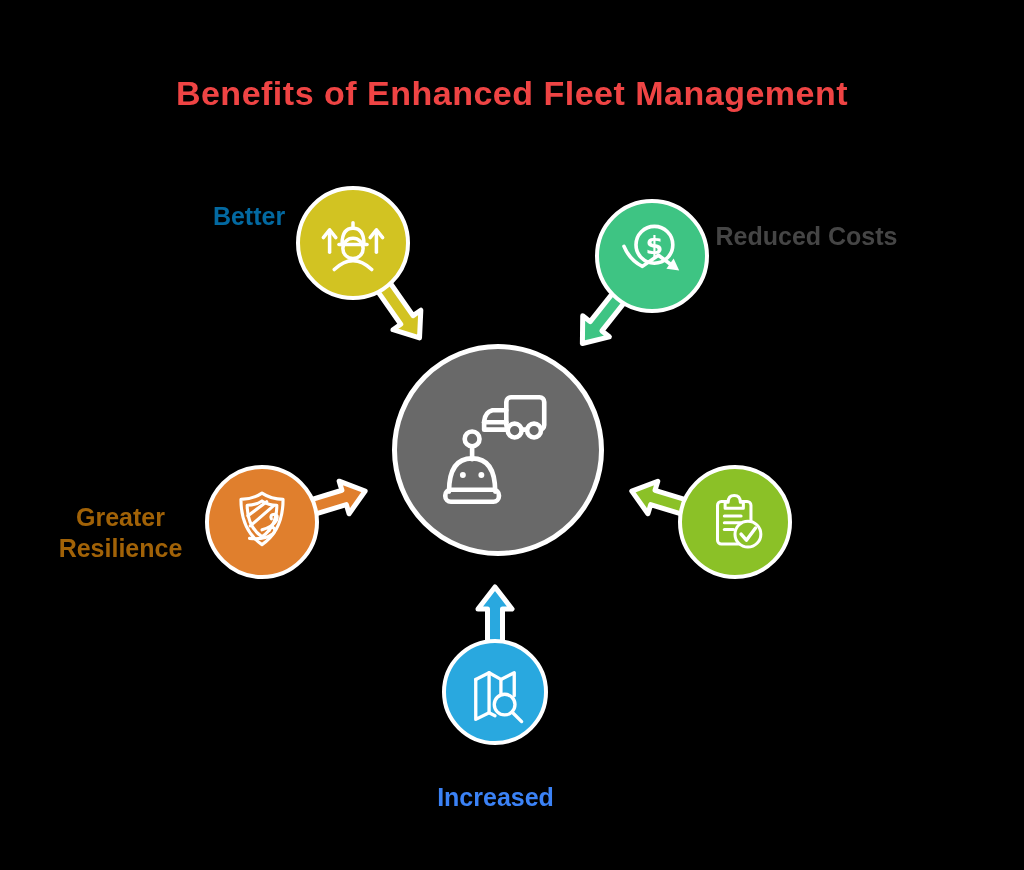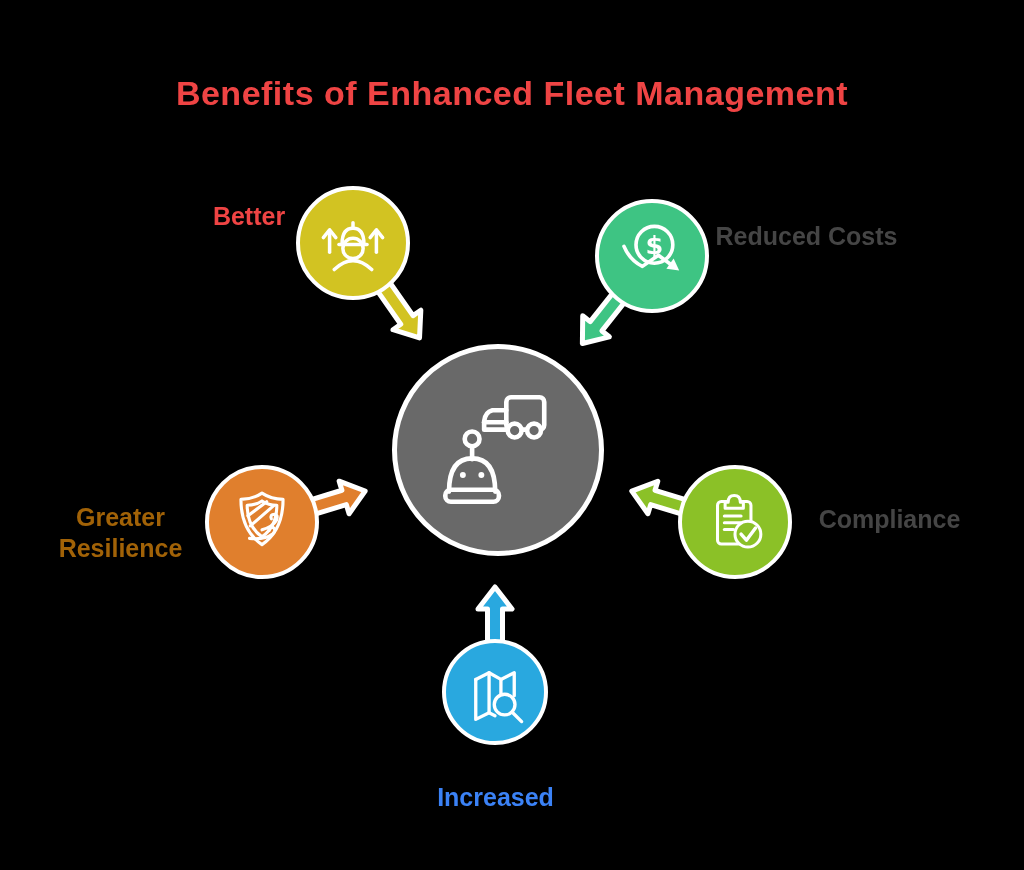--- a/index.html
+++ b/index.html
@@ -127,31 +127,30 @@
         <path d="M24,33 L42,24 L58,33 L76,24 L76,55"></path>
         <path d="M24,33 L24,87 L42,78 L50,82"></path>
         <path d="M42,24 V78"></path>
         <path d="M58,33 V53"></path>
         <circle cx="63" cy="67" r="14"></circle>
         <path d="M73,77 L86,90"></path>
       </g>
     </svg>
   </div>
 
-  <div class="label label-tl" style="color: #ef4444;">
+  <div class="label label-tl" style="color: #0369a1;">
     <div>Better</div>
   </div>
   <div class="label label-tr" style="color: rgb(69, 69, 69);">
     <div>Reduced Costs</div>
     <div></div>
   </div>
   <div class="label label-l" style="color: #a16207;">
     <div>Greater</div>
     <div>Resilience</div>
   </div>
   <div class="label label-r" style="color: rgb(69, 69, 69);">
-    <div>Compliance</div>
   </div>
   <div class="label label-b" style="color: #3b82f6;">
     <div>Increased</div>
   </div>
 
 </div>
 
 </body></html>

